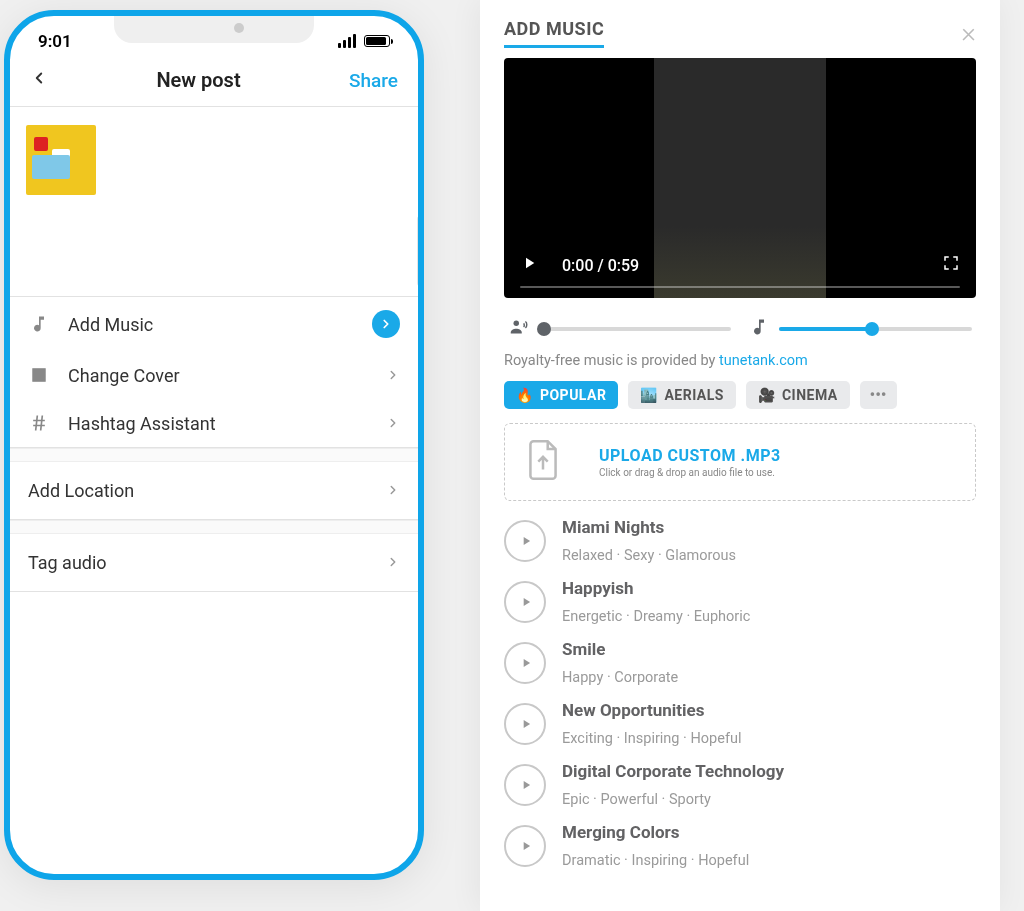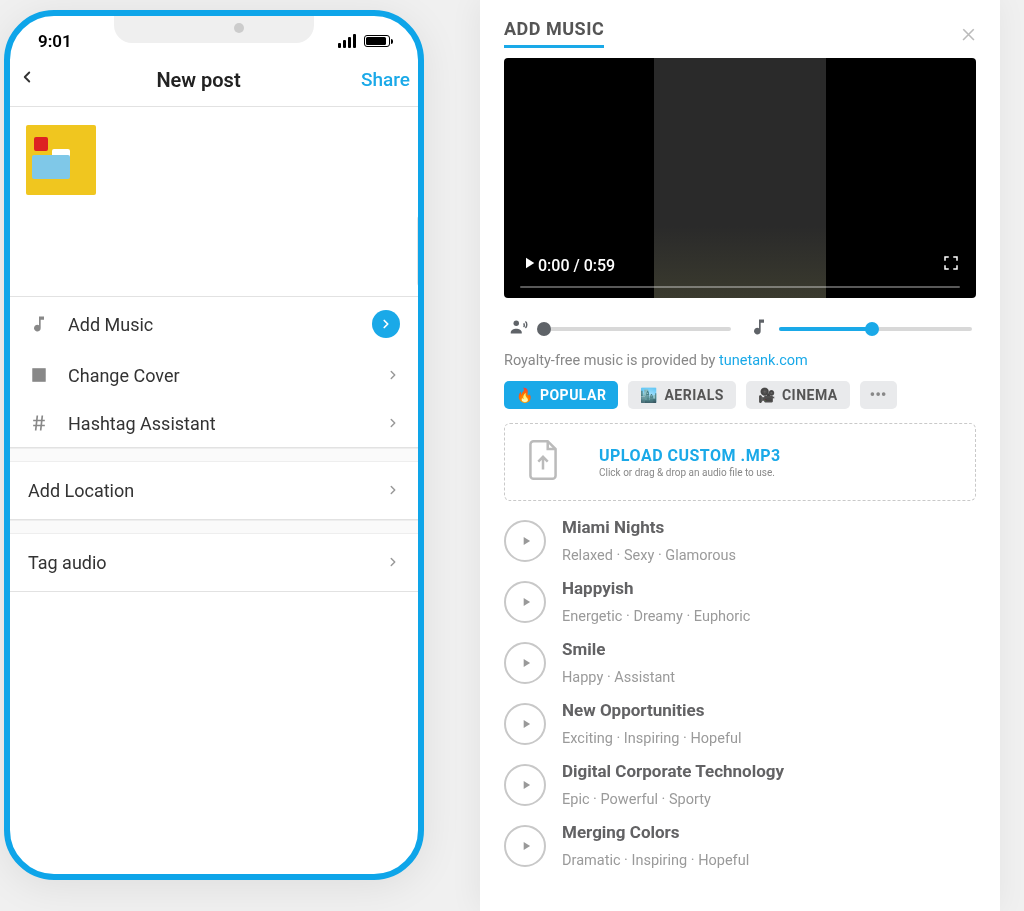--- a/index.html
+++ b/index.html
@@ -62,22 +62,22 @@
     width:26px;height:12px;border:1.5px solid #000;border-radius:3px;position:relative;margin-left:4px;
   }
   .battery::after{
     content:"";position:absolute;right:-4px;top:3px;width:2.5px;height:5px;background:#000;border-radius:0 2px 2px 0;
   }
   .battery::before{
     content:"";position:absolute;left:1px;top:1px;bottom:1px;width:85%;background:#000;border-radius:1.5px;
   }
 
   .post-header{
-    display:flex;justify-content:space-between;
-    padding: 10px 8px 14px;
+    display:flex;align-items:center;justify-content:space-between;
+    padding: 10px 20px 14px;
     border-bottom:1px solid #e2e2e2;
   }
   .post-header .title{ font-size:20px; font-weight:600; color:#222; text-align:center; flex:1;}
   .post-header .share{ font-size:19px; font-weight:500; color:#1aa9e8; }
   .back-chevron svg{ width:18px;height:18px; }
 
   .thumb-row{ padding:18px 16px 40px; border-bottom:1px solid #e2e2e2; min-height:190px;}
   .post-thumb{
     width:70px;height:70px;background:#f0c61f;border-radius:2px;position:relative;overflow:hidden;
   }
@@ -138,21 +138,21 @@
   }
   .video-frame{
     position:absolute; top:0; bottom:0; left:150px; right:150px;
     background: linear-gradient(180deg, #2a2a2a 0%, #2a2a2a 70%, #3a3a2e 100%);
   }
   .video-controls{
     position:absolute; left:0;right:0;bottom:0; height:52px;
     display:flex; flex-direction:column; justify-content:flex-end;
     padding:8px 16px 10px; color:#fff;
   }
-  .vc-row{ display:flex; align-items:center; gap:0;}
+  .vc-row{ display:flex; align-items:center; gap:24px;}
   .vc-row .time{ font-size:16px; font-weight:500; flex:1;}
   .vc-play svg{ width:18px;height:18px;}
   .vc-full svg{ width:18px;height:18px;}
   .vc-track{ margin-top:10px; height:4px; background:rgba(255,255,255,0.35); border-radius:2px;}
 
   .sliders{ display:flex; align-items:center; gap:18px; margin:18px 4px 10px;}
   .sl{ display:flex; align-items:center; gap:10px; flex:1;}
   .sl-track{ flex:1; height:4px; background:#d8d8d8; border-radius:2px; position:relative;}
   .sl-fill{ position:absolute; left:0;top:0;bottom:0; background:#1aa9e8; border-radius:2px;}
   .sl-thumb{ position:absolute; top:50%; transform:translate(-50%,-50%); width:14px;height:14px;border-radius:50%; background:#5f6368;}
@@ -400,21 +400,21 @@
       </div>
     </div>
     <div class="track">
       <div class="play-btn">
           <svg viewBox="0 0 24 24" fill="#999">
             <path d="M8 5v14l11-7z"></path>
           </svg>
         </div>
       <div class="track-meta">
         <div class="tname">Smile</div>
-        <div class="ttags">Happy · Assistant</div>
+        <div class="ttags">Happy · Corporate</div>
       </div>
     </div>
     <div class="track">
       <div class="play-btn">
           <svg viewBox="0 0 24 24" fill="#999">
             <path d="M8 5v14l11-7z"></path>
           </svg>
         </div>
       <div class="track-meta">
         <div class="tname">New Opportunities</div>

